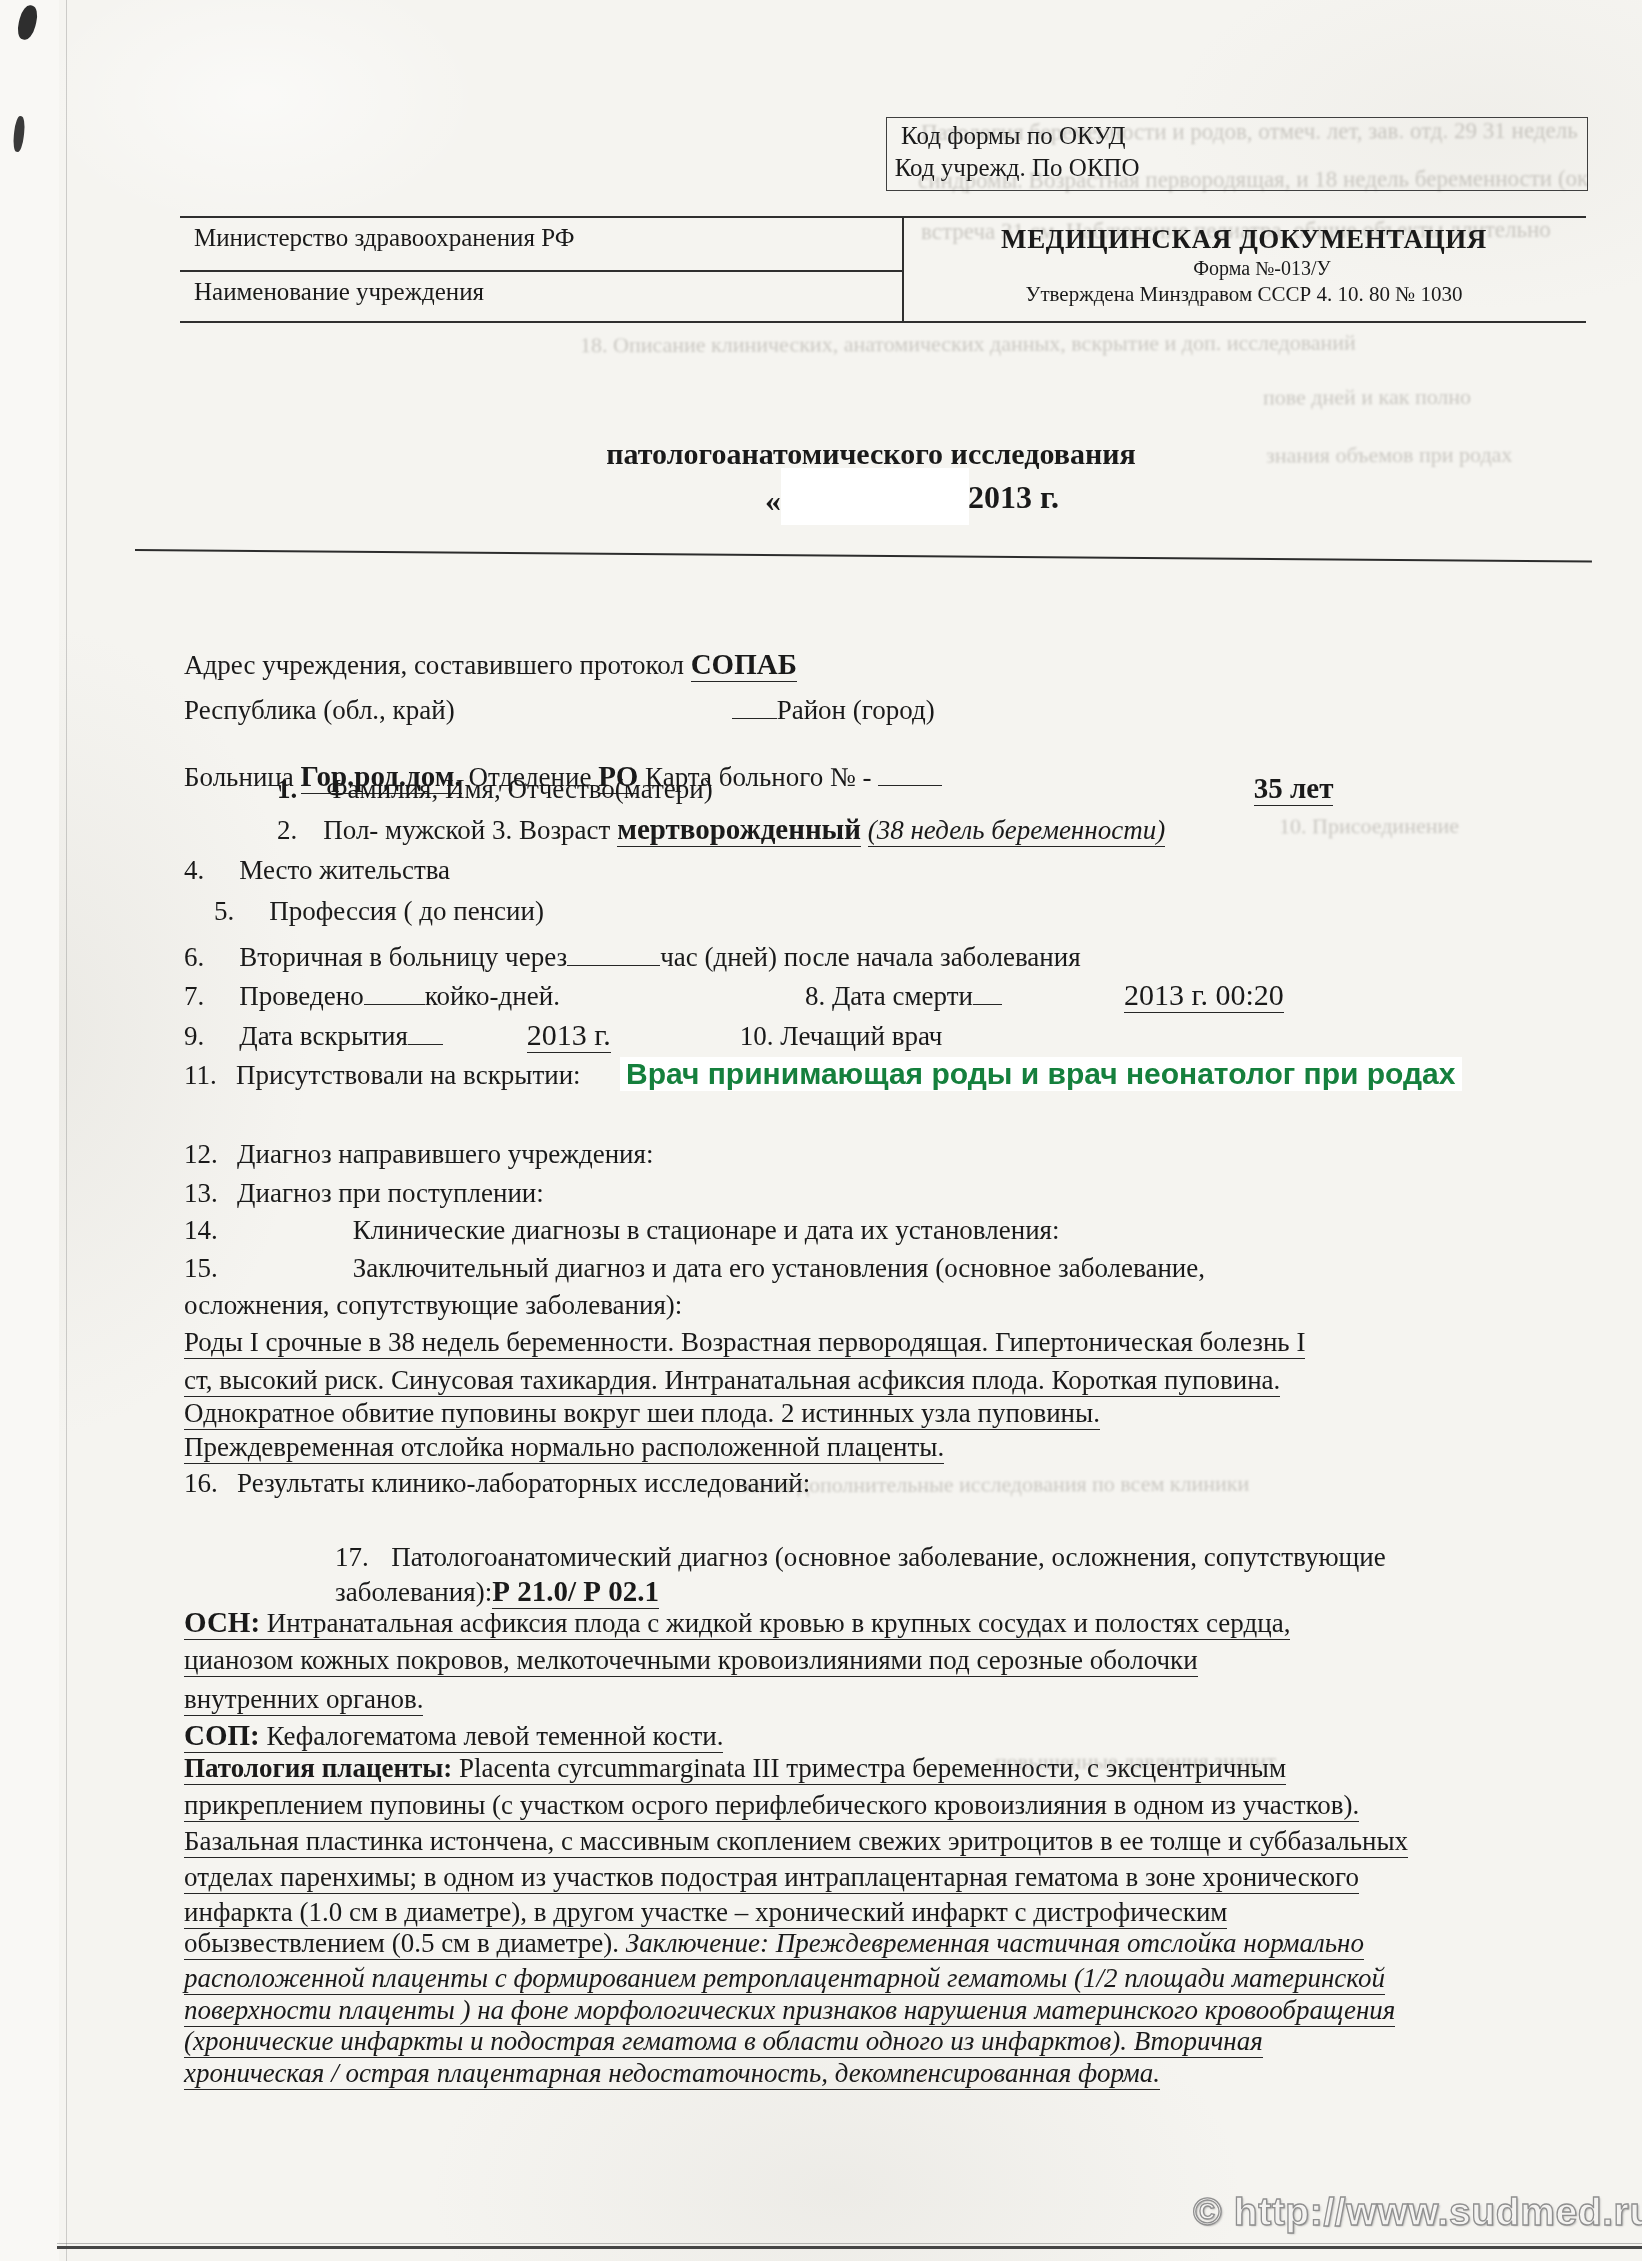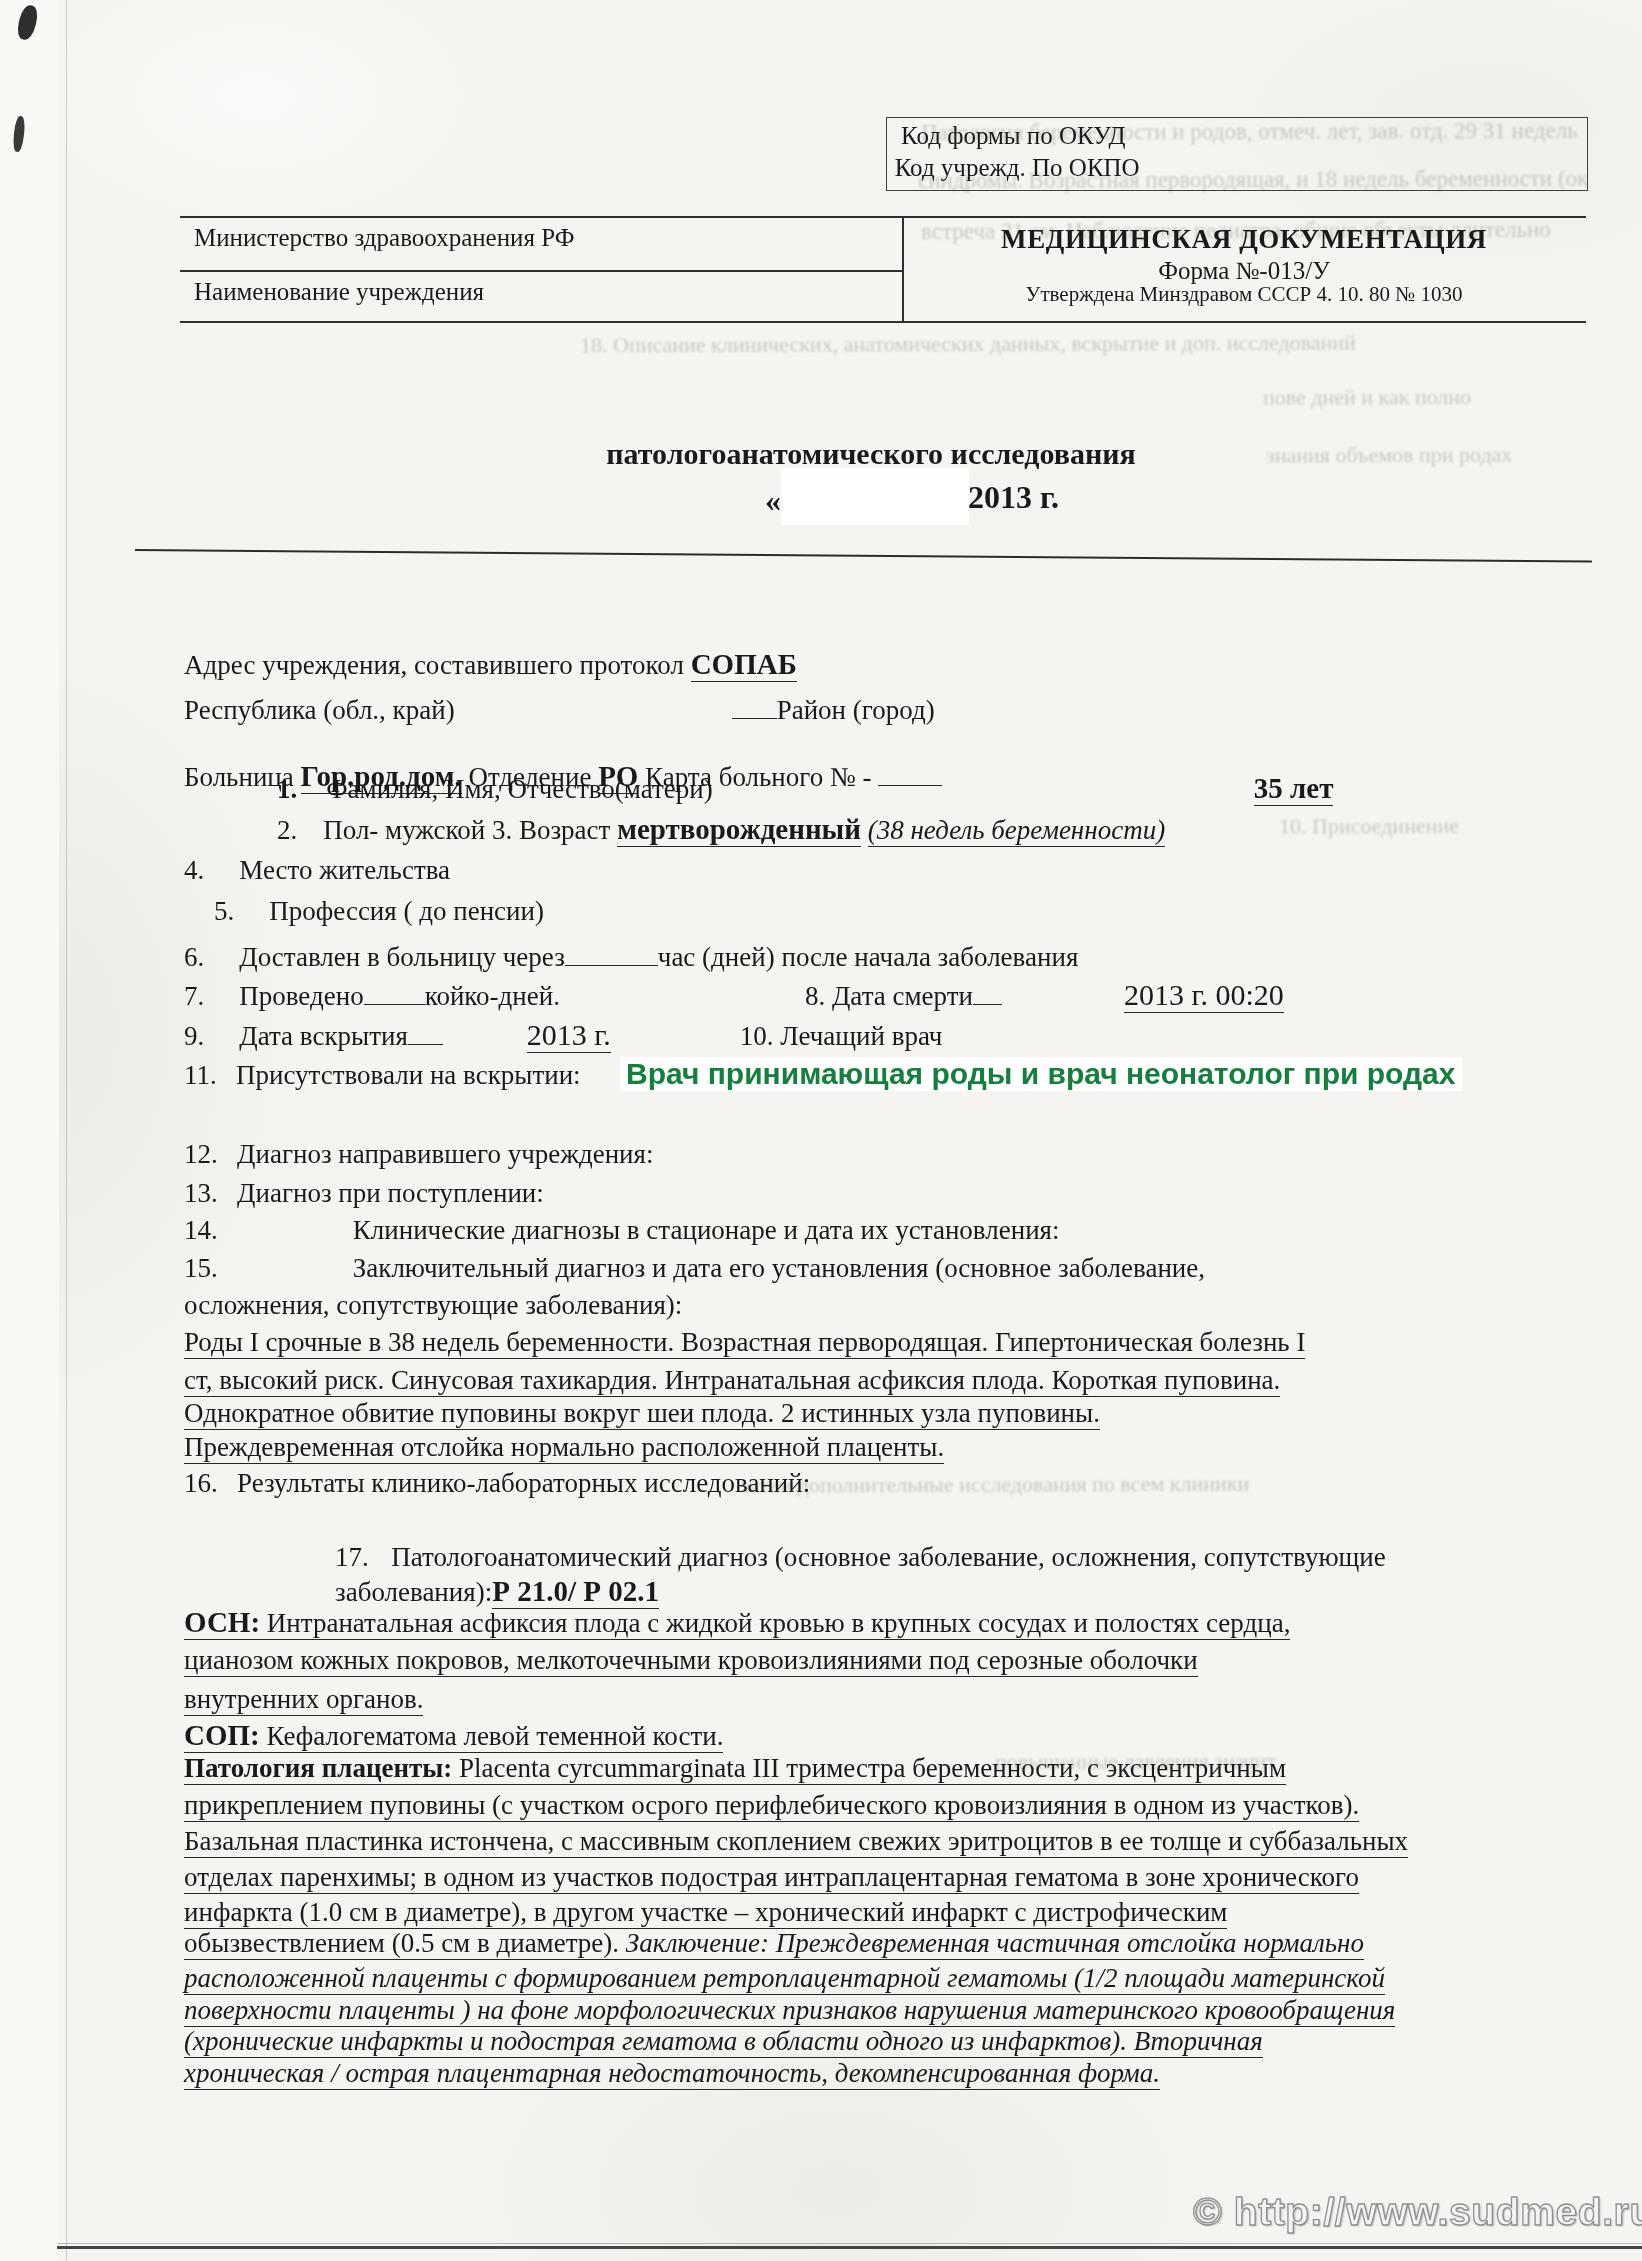--- a/index.html
+++ b/index.html
@@ -26,21 +26,21 @@
   
   .htable{position:absolute;left:180px;top:216px;width:1406px;height:107px;}
   .htable .bt{position:absolute;left:0;top:0;width:1406px;height:1.9px;background:#2f2f2f;}
   .htable .bb{position:absolute;left:0;top:105px;width:1406px;height:1.9px;background:#2f2f2f;}
   .htable .bm{position:absolute;left:0;top:54px;width:722px;height:1.9px;background:#2f2f2f;}
   .htable .bv{position:absolute;left:722px;top:0;width:1.9px;height:107px;background:#2f2f2f;}
   .htable .ministry{position:absolute;left:14px;top:7.7px;font-size:25px;}
   .htable .inst{position:absolute;left:14px;top:62px;font-size:25px;}
   .htable .rcell{position:absolute;left:723px;top:0;width:682px;text-align:center;}
   .htable .doct{position:absolute;left:0;top:7.7px;width:682px;font-size:27px;font-weight:bold;letter-spacing:0.6px;}
-  .htable .formno{position:absolute;left:0;top:41px;width:682px;font-size:25px;}
+  .htable .formno{position:absolute;left:18px;top:41px;width:682px;font-size:20px;}
   .htable .apprv{position:absolute;left:0;top:66px;width:682px;font-size:21px;}
   
   .white-patch{position:absolute;left:781px;top:468px;width:188px;height:57px;background:#ffffff;}
   .doc-title{position:absolute;left:924px;top:368px;transform:translateX(-50%);font-size:52px;font-weight:bold;white-space:nowrap;letter-spacing:0.6px;}
   .doc-subtitle{position:absolute;left:871px;top:437px;transform:translateX(-50%);font-size:30px;font-weight:bold;white-space:nowrap;}
   .quote-mark{position:absolute;left:765px;top:482px;font-size:32px;font-weight:bold;}
   .year-head{position:absolute;left:968px;top:479px;font-size:32px;font-weight:bold;}
   .title-rule{position:absolute;left:135px;top:549px;width:1457px;height:1.9px;background:#2c2c2c;transform:rotate(0.45deg);transform-origin:left center;}
   
   .line{position:absolute;white-space:nowrap;font-size:27px;line-height:1.1;}
@@ -110,21 +110,21 @@
   <div class="title-rule"></div>
 
   <div id="body-lines">
       <div class="line" style="top: 649px; left: 184px;"><span class="">Адрес учреждения, составившего протокол </span><span class="s-b s-u s-big">СОПАБ</span></div>
       <div class="line" style="top: 691px; left: 184px;"><span class="">Республика (обл., край)</span><span class="s-sp" style="width: 277px;"></span><span class="s-blank" style="width: 45px;"></span><span class="">Район (город)</span></div>
       <div class="line" style="top: 732px; left: 184px; margin-top: 26px;"><span class="">Больница </span><span class="s-b s-u s-big">Гор.род.дом.</span><span class=""> Отделение </span><span class="s-b s-u s-big">РО</span><span class="">   Карта больного № - </span><span class="s-blank" style="width: 64px;"></span></div>
       <div class="line" style="top: 773px; left: 277px;"><span class="s-b">1.</span><span class="s-sp" style="width: 29px;"></span><span class="">Фамилия, Имя, Отчество(матери)</span><span class="s-sp" style="width: 541px;"></span><span class="s-b s-u s-big">35 лет</span></div>
       <div class="line" style="top: 814px; left: 277px;"><span class="">2.</span><span class="s-sp" style="width: 26px;"></span><span class="">Пол- мужской   3. Возраст </span><span class="s-b s-u s-big">мертворожденный</span><span class=""> </span><span class="s-i s-u">(38 недель беременности)</span></div>
       <div class="line" style="top: 856px; left: 184px;"><span class="">4.</span><span class="s-sp" style="width: 35px;"></span><span class="">Место жительства</span></div>
       <div class="line" style="top: 897px; left: 184px; margin-left: 30px;"><span class="">5.</span><span class="s-sp" style="width: 35px;"></span><span class="">Профессия ( до пенсии)</span></div>
-      <div class="line" style="top: 938px; left: 184px;"><span class="">6.</span><span class="s-sp" style="width: 35px;"></span><span class="">Доставлен в больницу через</span><span class="s-blank" style="width: 93px;"></span><span class="">час (дней) после начала заболевания</span></div>
+      <div class="line" style="top: 938px; left: 184px;"><span class="">6.</span><span class="s-sp" style="width: 35px;"></span><span class="">Вторичная в больницу через</span><span class="s-blank" style="width: 93px;"></span><span class="">час (дней) после начала заболевания</span></div>
       <div class="line" style="top: 977px; left: 184px;"><span class="">7.</span><span class="s-sp" style="width: 35px;"></span><span class="">Проведено</span><span class="s-blank" style="width: 61px;"></span><span class="">койко-дней.</span><span class="s-sp" style="width: 245px;"></span><span class="">8. Дата смерти</span><span class="s-blank" style="width: 29px;"></span><span class="s-sp" style="width: 122px;"></span><span class="s-val s-u">2013 г. 00:20</span></div>
       <div class="line" style="top: 1017px; left: 184px;"><span class="">9.</span><span class="s-sp" style="width: 35px;"></span><span class="">Дата вскрытия</span><span class="s-blank" style="width: 35px;"></span><span class="s-sp" style="width: 84px;"></span><span class="s-val s-u">2013 г.</span><span class="s-sp" style="width: 129px;"></span><span class="">10. Лечащий врач</span></div>
       <div class="line" style="top: 1057px; left: 184px;"><span class="">11.</span><span class="s-sp" style="width: 19.3px;"></span><span class="">Присутствовали на вскрытии:</span><span class="s-sp" style="width: 39px;"></span><span class="s-typed">Врач принимающая роды и врач неонатолог при родах</span></div>
       <div class="line" style="top: 1140px; left: 184px;"><span class="">12.</span><span class="s-sp" style="width: 19.3px;"></span><span class="">Диагноз направившего учреждения:</span></div>
       <div class="line" style="top: 1179px; left: 184px;"><span class="">13.</span><span class="s-sp" style="width: 19.3px;"></span><span class="">Диагноз при поступлении:</span></div>
       <div class="line" style="top: 1216px; left: 184px;"><span class="">14.</span><span class="s-sp" style="width: 135px;"></span><span class="">Клинические диагнозы в стационаре и дата их установления:</span></div>
       <div class="line" style="top: 1254px; left: 184px;"><span class="">15.</span><span class="s-sp" style="width: 135px;"></span><span class="">Заключительный диагноз и дата его установления (основное заболевание,</span></div>
       <div class="line" style="top: 1291px; left: 184px;"><span class="">осложнения, сопутствующие заболевания):</span></div>
       <div class="line" style="top: 1328px; left: 184px;"><span class="s-u">Роды I срочные в 38 недель беременности. Возрастная первородящая. Гипертоническая болезнь I</span></div>
       <div class="line" style="top: 1366px; left: 184px;"><span class="s-u">ст, высокий риск. Синусовая тахикардия. Интранатальная асфиксия плода. Короткая пуповина.</span></div>

